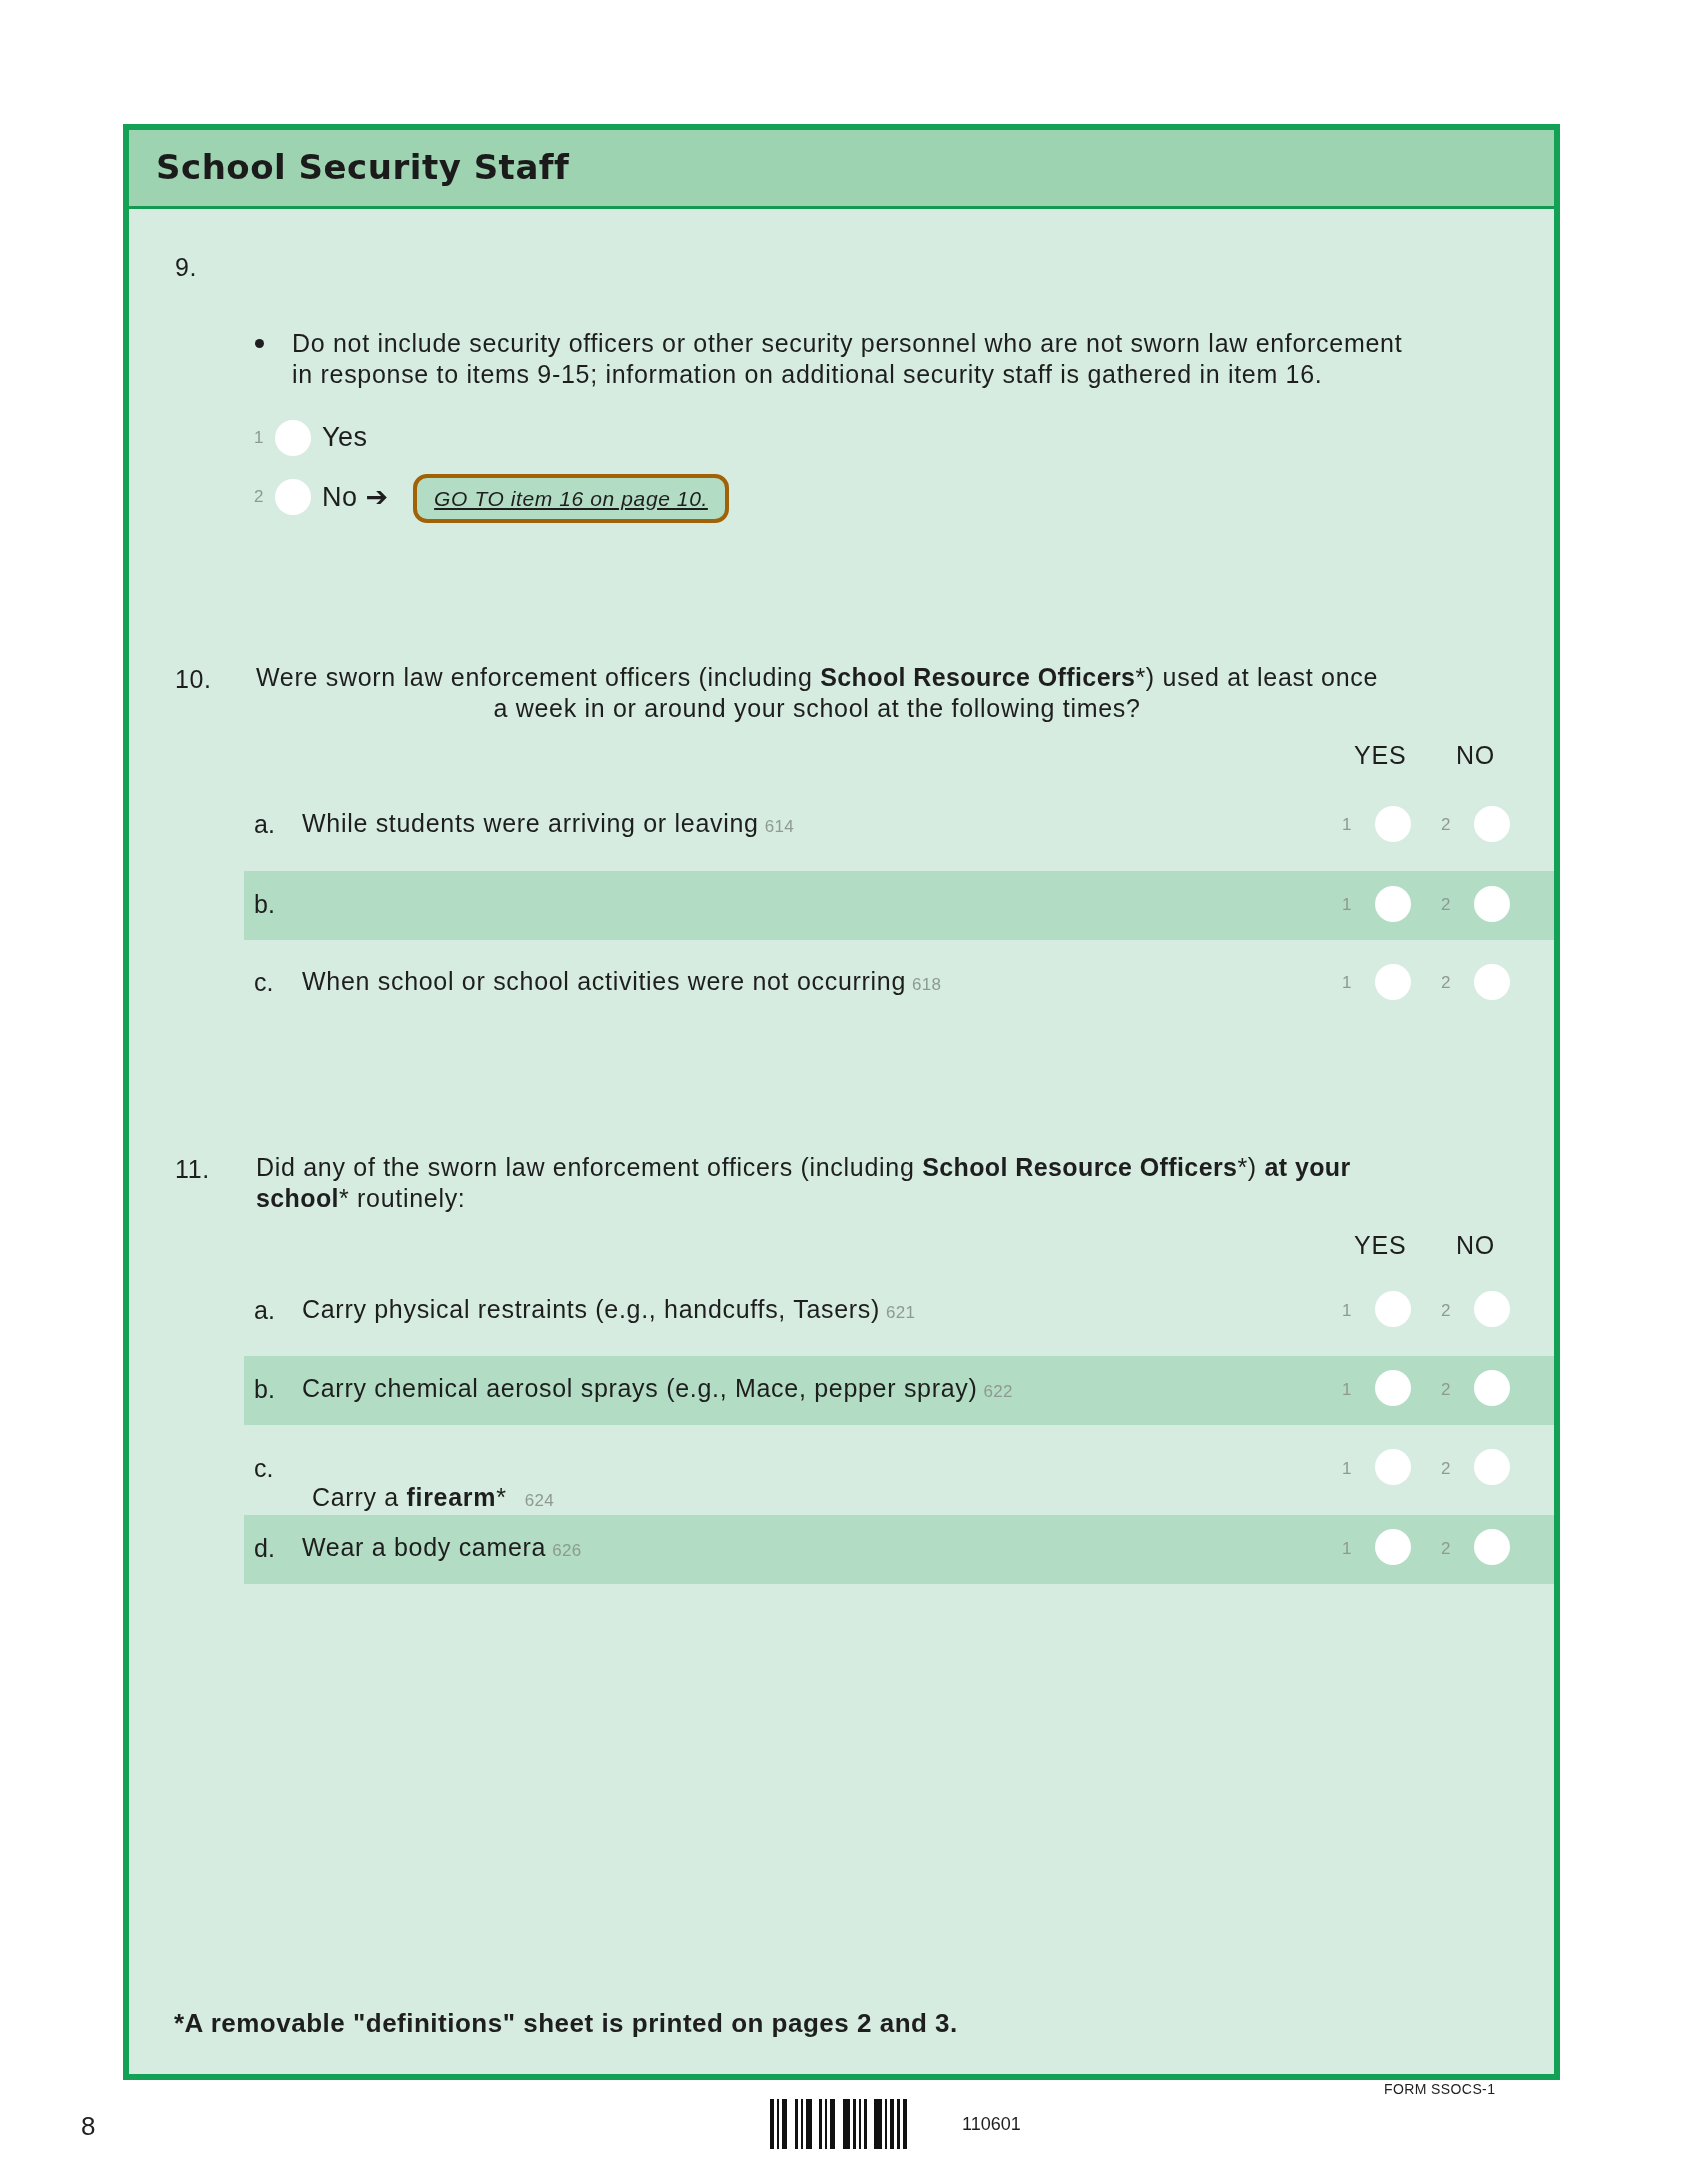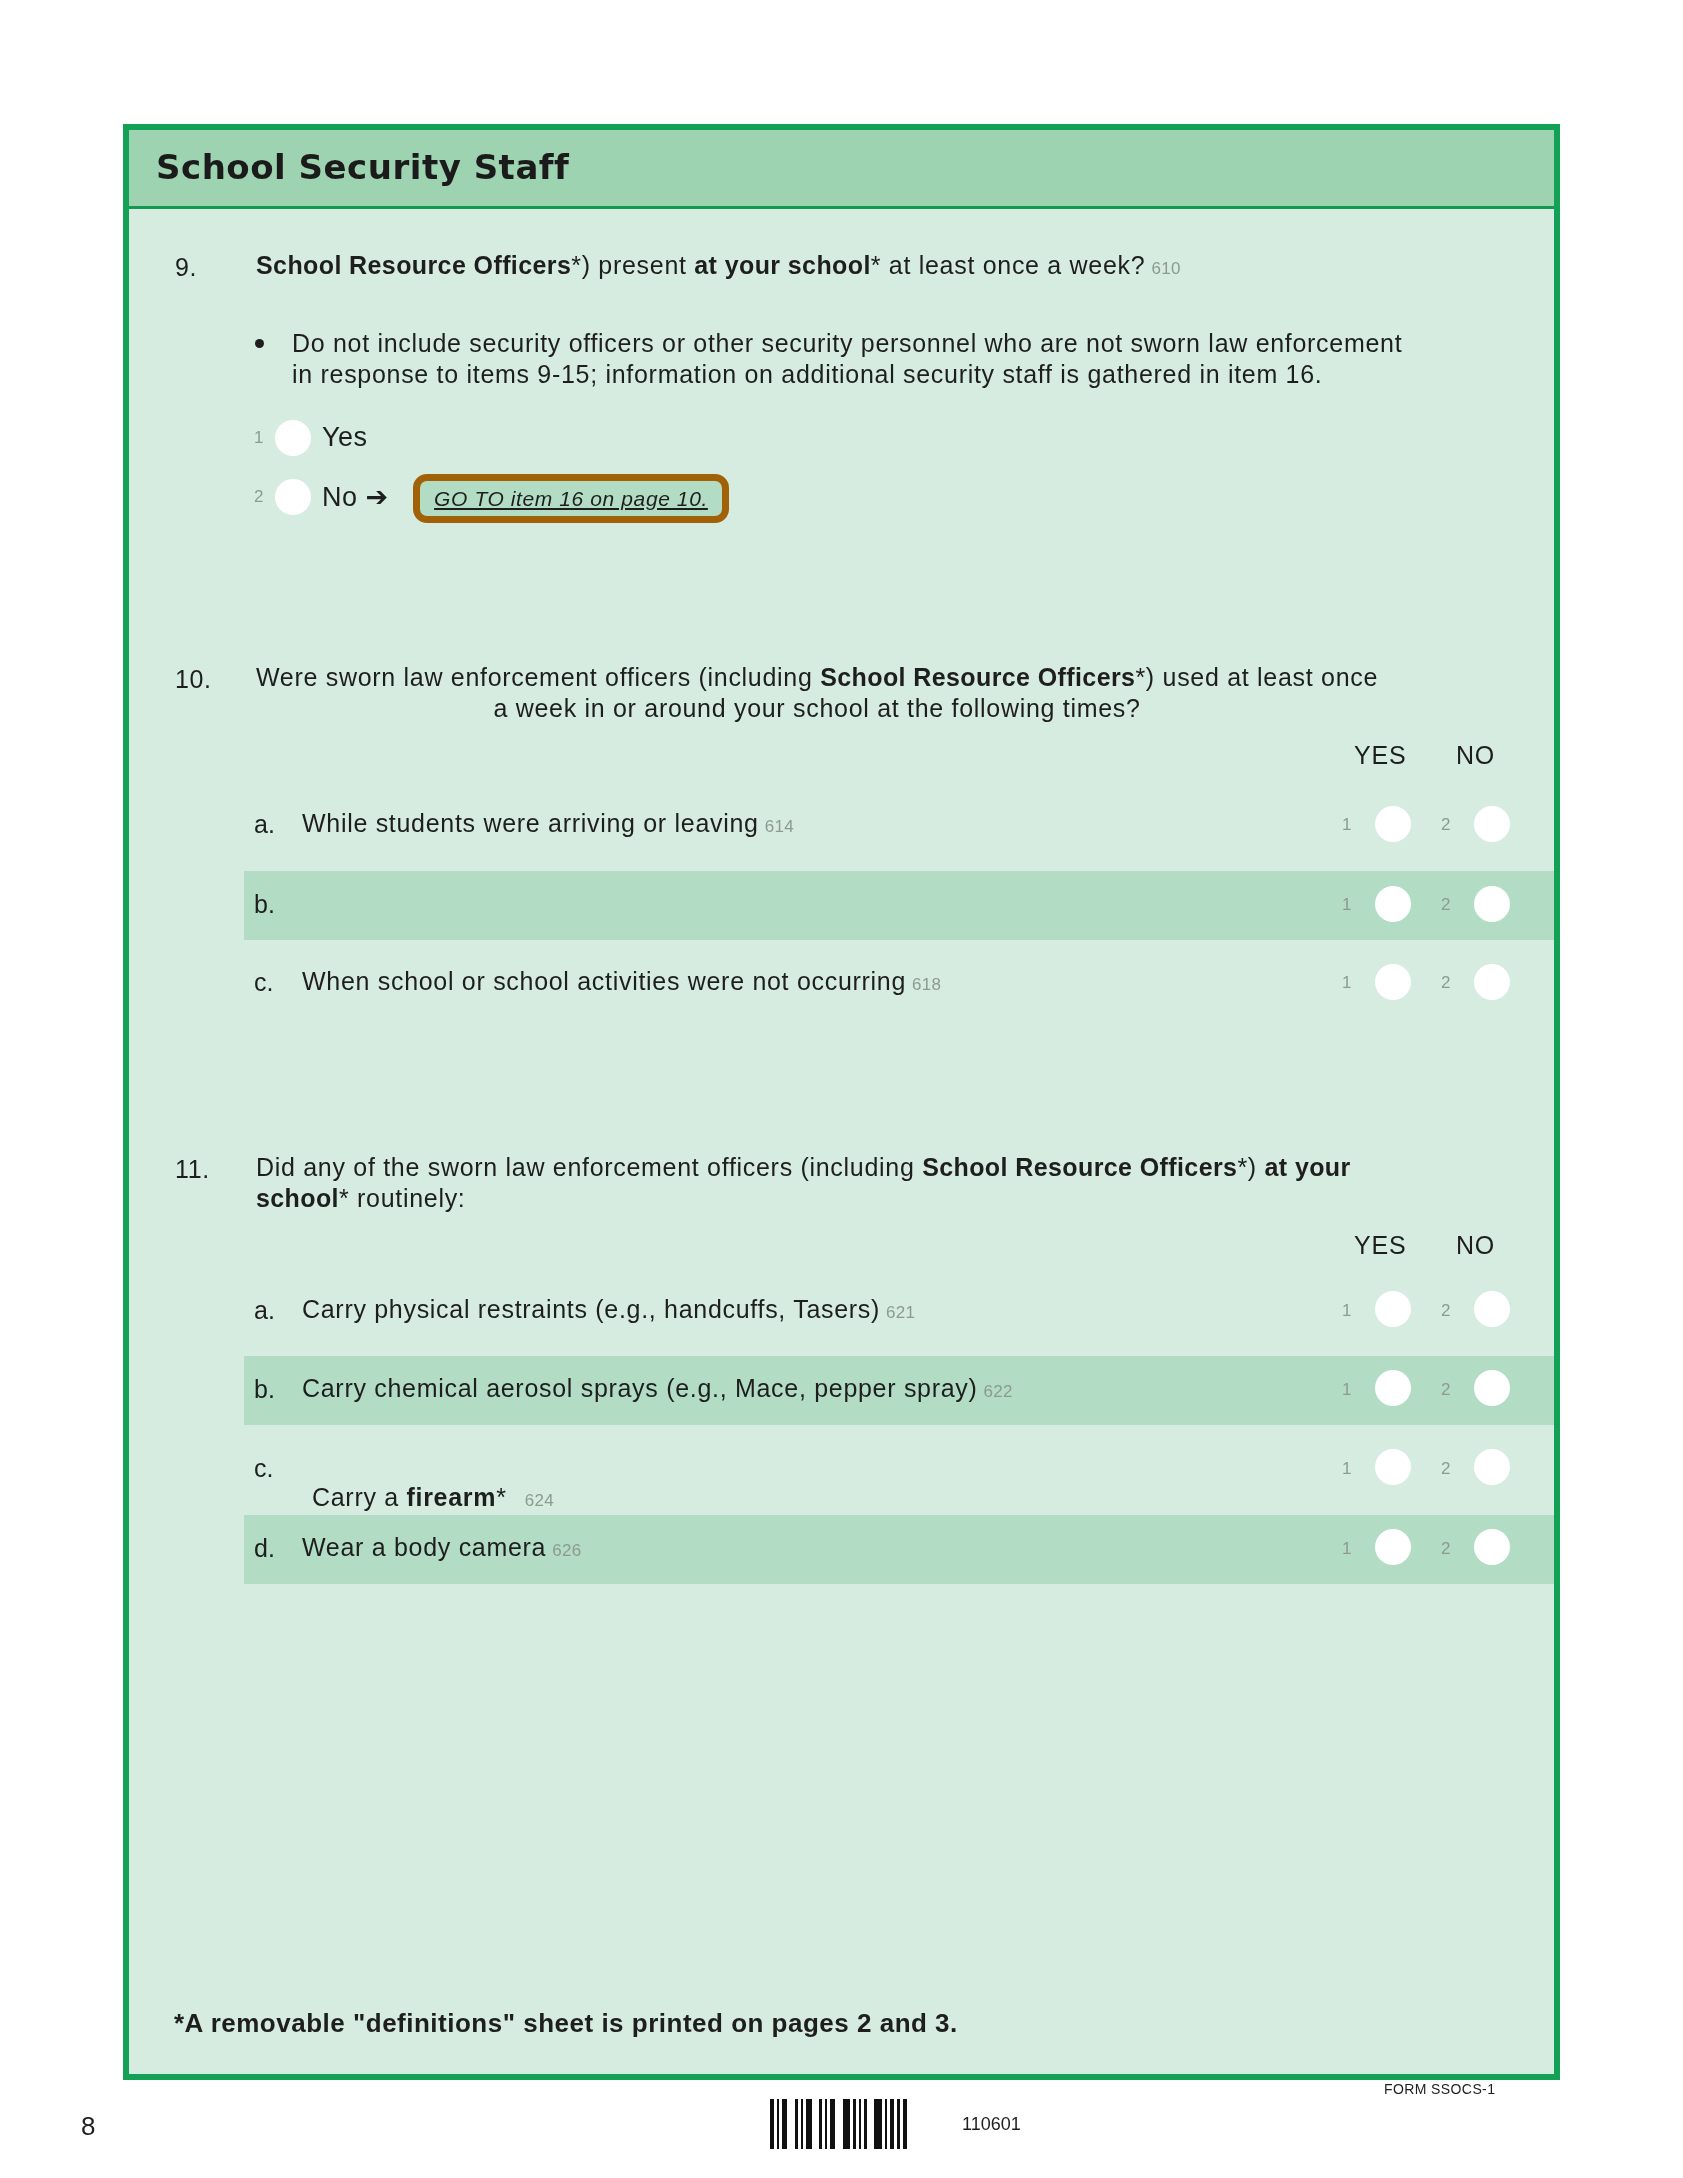--- a/index.html
+++ b/index.html
@@ -13,39 +13,38 @@
   .qtext { font-size:25px; letter-spacing:0.7px; line-height:31px; white-space:nowrap; }
   .qtext b { font-weight:bold; letter-spacing:0.4px; }
   .code { font-size:17px; color:#8e9a92; letter-spacing:0.3px; margin-left:6px; }
   .radio { width:36px; height:36px; border-radius:50%; background:#ffffff; }
   .rnum { font-size:17px; color:#8e9a92; }
   .opt-label { font-size:27px; letter-spacing:0.5px; }
   .band { left:244px; width:1310px; height:69px; background:#b2dcc3; }
   .colhead { font-size:25px; letter-spacing:0.8px; }
   .itemletter { font-size:25px; }
   .itemtext { font-size:25px; letter-spacing:0.7px; white-space:nowrap; }
-  #goto-box { left:413px; top:474px; width:316px; height:49px; border:7px solid #a16207; border-radius:14px; background:#b2dcc3; box-sizing:border-box; display:flex; align-items:center; justify-content:center; }
+  #goto-box { left:413px; top:474px; width:316px; height:49px; border:4px solid #a16207; border-radius:14px; background:#b2dcc3; box-sizing:border-box; display:flex; align-items:center; justify-content:center; }
   #goto-text { font-size:21px; font-style:italic; text-decoration:underline; letter-spacing:0.6px; color:#1e1e1e; }
   #footnote { left:174px; top:2008px; font-size:26px; font-weight:bold; letter-spacing:0.5px; }
   #page-number { left:81px; top:2111px; font-size:26px; color:#222; }
   #barcode { left:770px; top:2099px; width:178px; height:50px; display:flex; align-items:stretch; }
   #barcode span { display:block; background:#111; margin-right:3px; }
   #barcode-number { left:962px; top:2114px; font-size:18px; }
   #form-id { left:1384px; top:2081px; font-size:14px; letter-spacing:0.4px; }
 </style>
 </head>
 <body>
 
 <div id="frame" class="abs"></div>
 <div id="header-band" class="abs"></div>
 <div id="section-title" class="abs">School Security Staff</div>
 
 <div class="abs qnum" style="left:175px;top:253px;">9.</div>
 <div class="abs qtext" style="left:256px;top:250px;">
-  <div><b>School Resource Officers</b><span>*) present </span><b>at your school</b><span>* at least once a week?</span><span class="code">610</span></div>
 </div>
 <div class="abs" style="left:255px;top:339px;width:9px;height:9px;border-radius:50%;background:#1e1e1e;"></div>
 <div class="abs qtext" style="left:292px;top:328px;">
   <div>Do not include security officers or other security personnel who are not sworn law enforcement</div>
   <div>in response to items 9-15; information on additional security staff is gathered in item 16.</div>
 </div>
 
 <div class="abs rnum" style="left:254px;top:428px;">1</div>
 <div class="abs radio" style="left:275px;top:420px;"></div>
 <div class="abs opt-label" style="left:322px;top:422px;">Yes</div>

